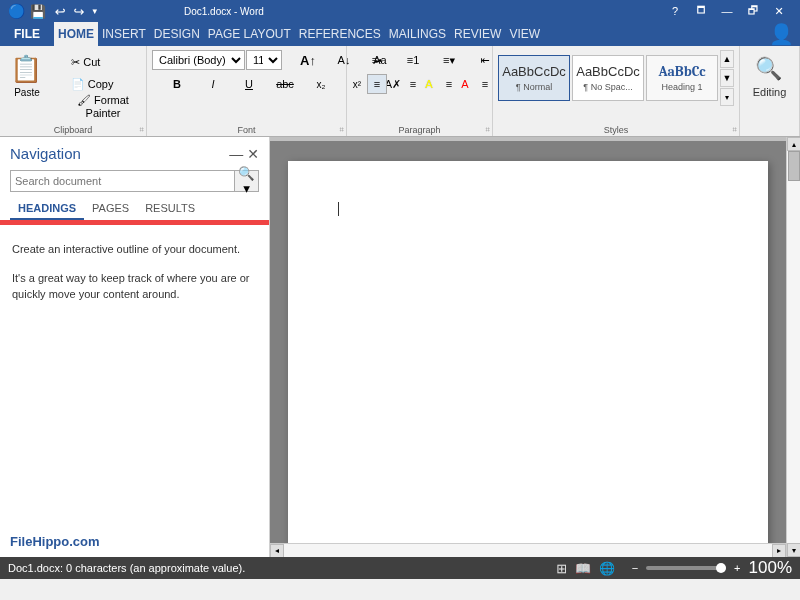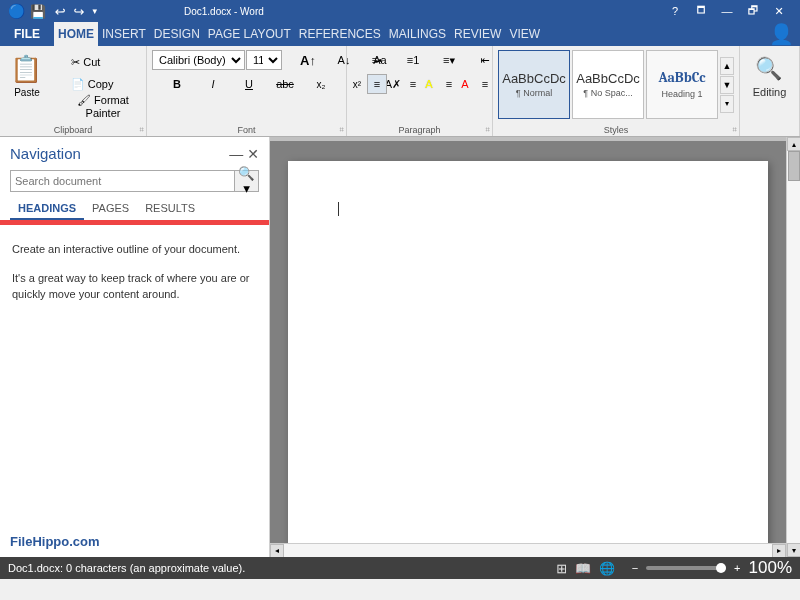--- a/index.html
+++ b/index.html
@@ -23,21 +23,21 @@
     .qa-btn { background: transparent; border: none; color: white; cursor: pointer; font-size: 13px; padding: 0 3px; }
 
     
     .ribbon { background: #2b579a; }
     .ribbon-tabs { display: flex; align-items: flex-end; height: 24px; padding-left: 0; }
     .ribbon-tab { padding: 4px 4px; font-size: 12px; color: rgba(255,255,255,0.85); cursor: pointer; height: 24px; display: flex; align-items: center; background: transparent; border: none; }
     .ribbon-tab.active { background: #f0f0f0; color: #2b579a; font-weight: 600; }
     .ribbon-file { background: #2b579a; color: white; font-weight: 600; padding: 4px 14px; }
     .font-select { width: 110px; height: 20px; font-size: 11px; border: 1px solid #aaa; padding: 0 2px; background: white; }
     .font-size-select { width: 36px; height: 20px; font-size: 11px; border: 1px solid #aaa; padding: 0 2px; background: white; }
-    .style-item { width: 72px; height: 69px; border: 1px solid #c0c0c0; background: white; cursor: pointer; display: flex; flex-direction: column; align-items: center; justify-content: center; padding: 4px; font-size: 10px; }
+    .style-item { width: 72px; height: 46px; border: 1px solid #c0c0c0; background: white; cursor: pointer; display: flex; flex-direction: column; align-items: center; justify-content: center; padding: 4px; font-size: 10px; }
     .style-item.active { border-color: #2b579a; background: #dce6f0; }
     .style-item-preview { font-size: 13px; color: #333; line-height: 1.2; }
     .style-item-label { font-size: 9px; color: #555; margin-top: 2px; }
     .style-scroll-btn { font-size: 9px; cursor: pointer; background: #f0f0f0; border: 1px solid #ccc; width: 14px; height: 18px; display: flex; align-items: center; justify-content: center; }
 
     
     .main-area { display: flex; height: calc(600px - 22px - 24px - 90px - 16px - 22px); }
 
     
     .nav-panel { width: 270px; background: white; border-right: 1px solid #d0d0d0; display: flex; flex-direction: column; min-height: 0; }

